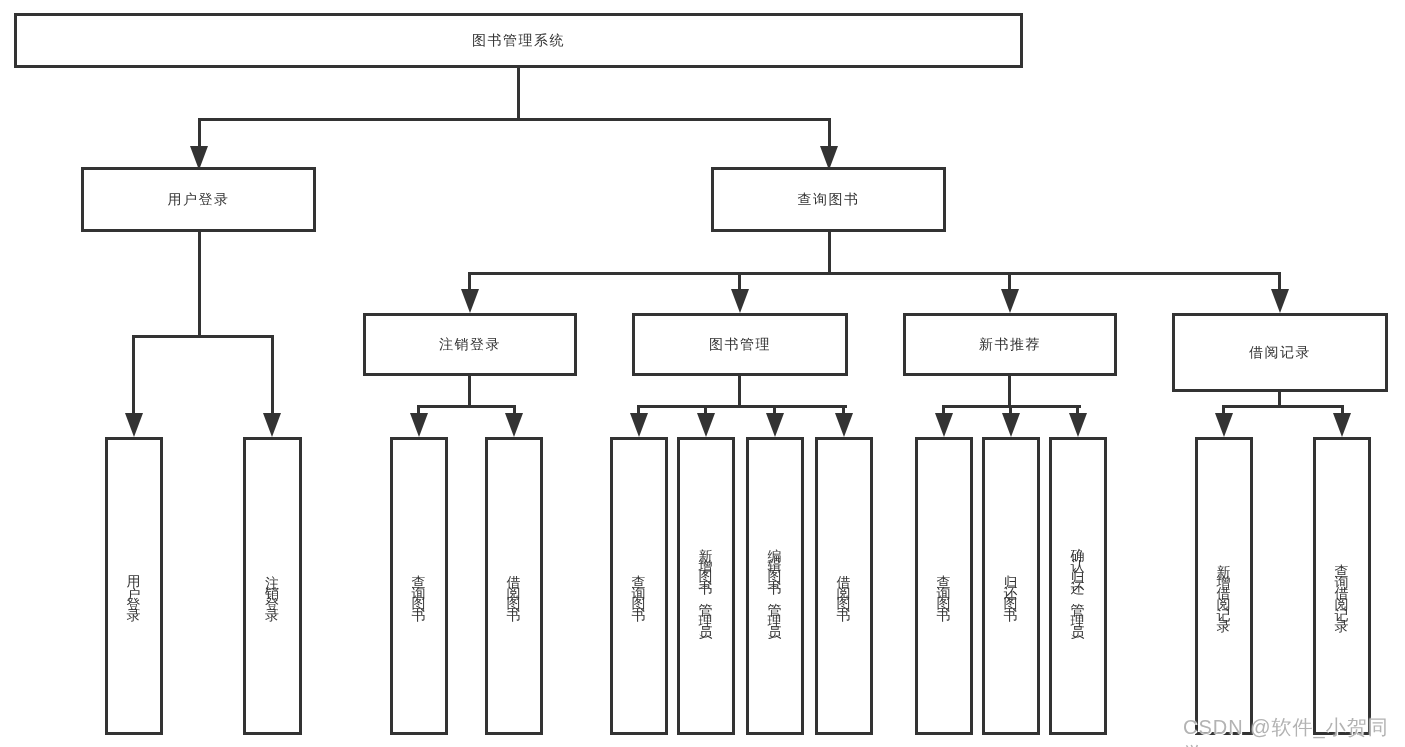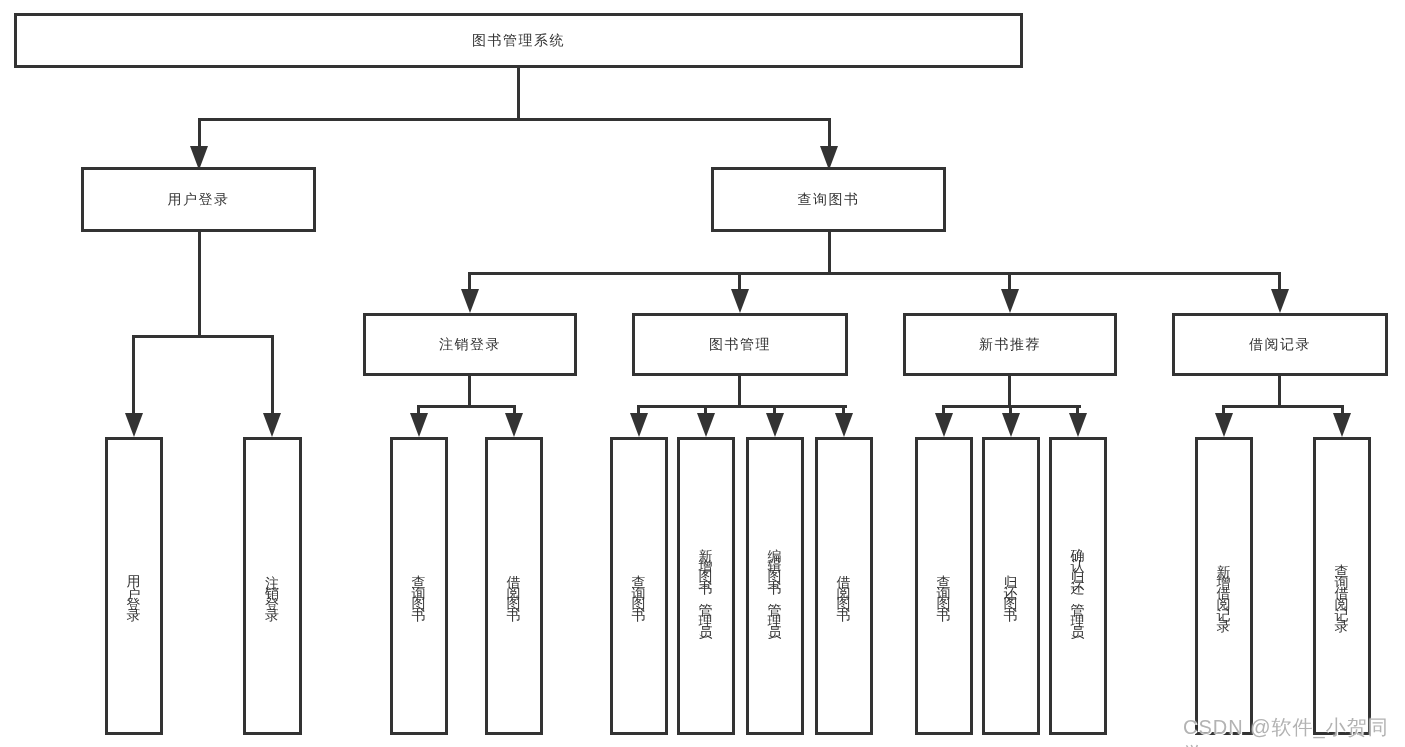--- a/index.html
+++ b/index.html
@@ -46,21 +46,21 @@
 
   <div class="box" style="left:363px;top:313px;width:214px;height:63px">
     <span class="lbl">注销登录</span>
   </div>
   <div class="box" style="left:632px;top:313px;width:216px;height:63px">
     <span class="lbl">图书管理</span>
   </div>
   <div class="box" style="left:903px;top:313px;width:214px;height:63px">
     <span class="lbl">新书推荐</span>
   </div>
-  <div class="box" style="left:1172px;top:313px;width:216px;height:63px">
+  <div class="box" style="left:1172px;top:313px;width:216px;height:79px">
     <span class="lbl">借阅记录</span>
   </div>
 
   <div class="box v" style="left:105px;top:437px;width:58px;height:298px">
     <span class="lbl">用户登录</span>
   </div>
   <div class="box v" style="left:243px;top:437px;width:59px;height:298px">
     <span class="lbl">注销登录</span>
   </div>
 

